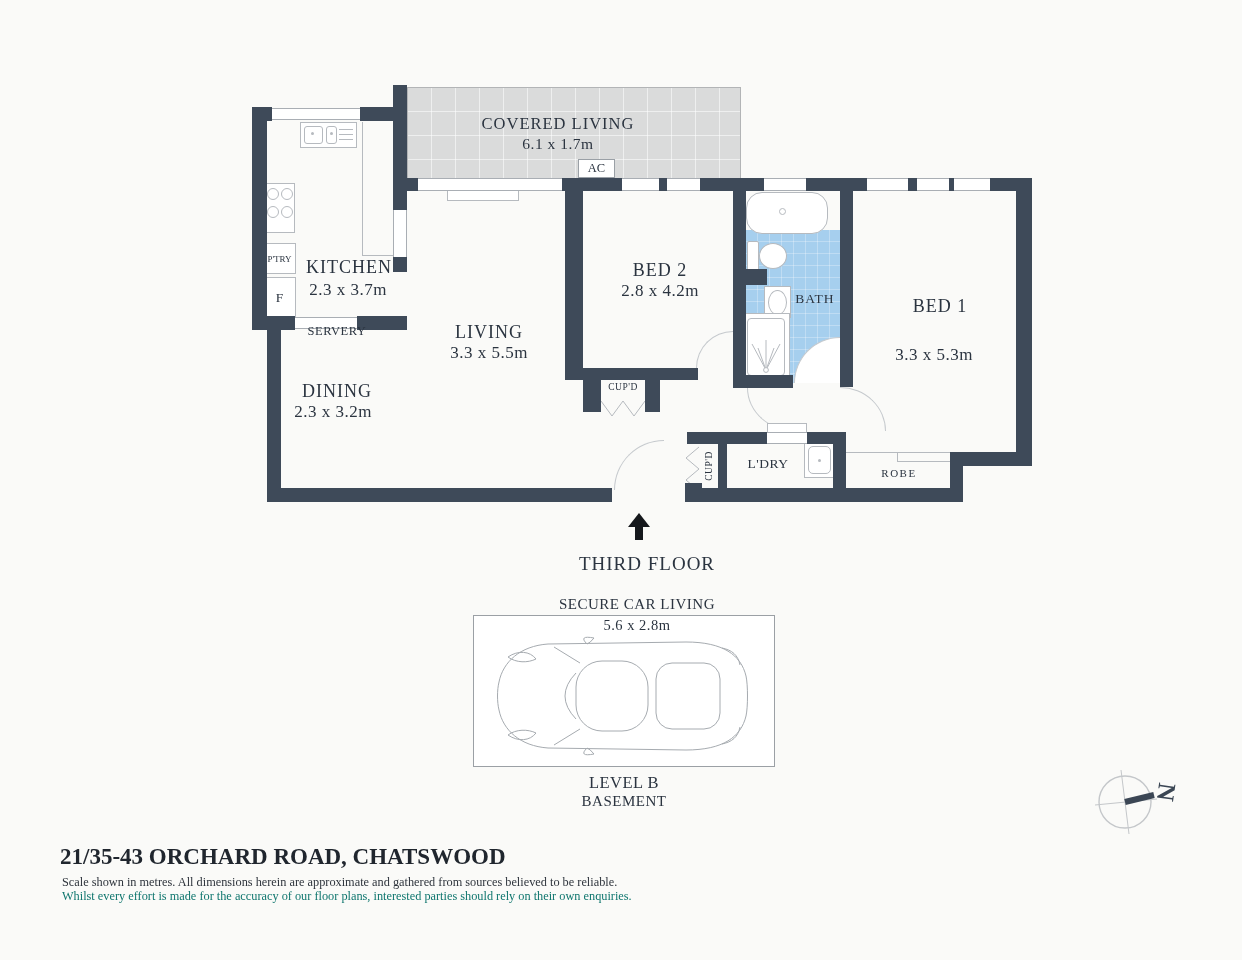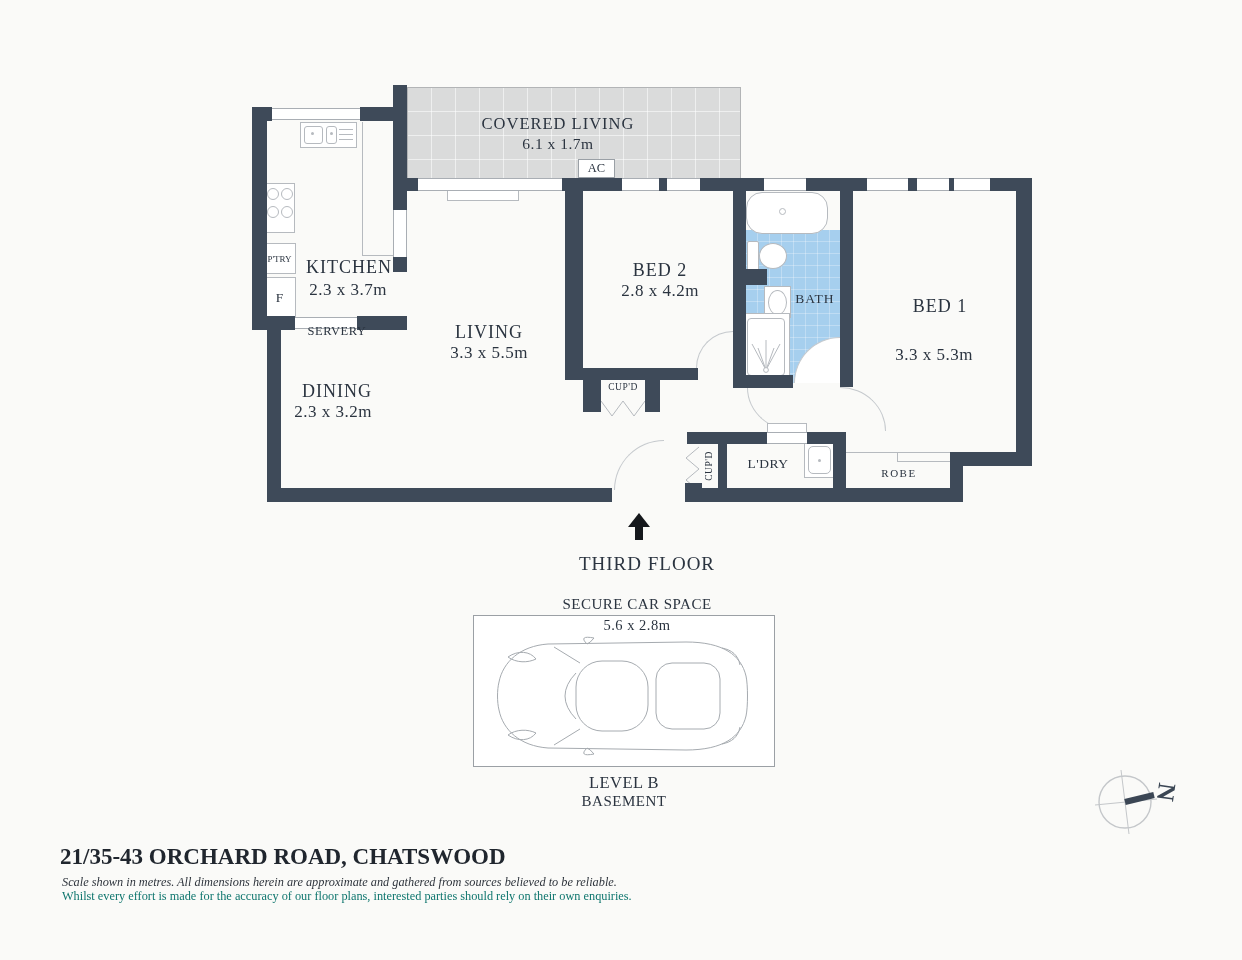--- a/index.html
+++ b/index.html
@@ -162,21 +162,21 @@
   <div class="lbl" style="left:854px;top:317px;width:160px;font-size:17px;letter-spacing:.5px;margin-top:28px;">3.3 x 5.3m</div>
   <div class="lbl" style="left:595px;top:382px;width:56px;font-size:9.5px;letter-spacing:.5px;">CUP'D</div>
   <div class="lbl" style="left:681px;top:461px;width:56px;font-size:9.5px;letter-spacing:.5px;transform:rotate(-90deg);">CUP'D</div>
   <div class="lbl" style="left:715px;top:456px;width:106px;font-size:13.5px;letter-spacing:.5px;">L'DRY</div>
   <div class="lbl" style="left:860px;top:467px;width:78px;font-size:11px;letter-spacing:1.5px;">ROBE</div>
 
   <div style="position:absolute;left:628px;top:513px;width:0;height:0;border-left:11px solid transparent;border-right:11px solid transparent;border-bottom:14px solid #15181c;"></div>
   <div style="position:absolute;left:635px;top:526px;width:8px;height:14px;background:#15181c;"></div>
   <div class="lbl" style="left:547px;top:553px;width:200px;font-size:19px;letter-spacing:1px;">THIRD FLOOR</div>
 
-  <div class="lbl" style="left:487px;top:596px;width:300px;font-size:15px;letter-spacing:.5px;">SECURE CAR SPACE</div>
+  <div class="lbl" style="left:487px;top:596px;width:300px;font-size:15px;letter-spacing:.5px;">SECURE CAR LIVING</div>
   <div style="position:absolute;left:473px;top:615px;width:302px;height:152px;border:1px solid #9ba0a5;background:#fff;box-sizing:border-box;"></div>
   <div class="lbl" style="left:487px;top:617px;width:300px;font-size:14.5px;letter-spacing:.5px;">5.6 x 2.8m</div>
   <svg style="left:490px;top:635px;" width="268" height="122" viewBox="0 0 268 122">
     <g stroke="#a6abb0" stroke-width="1" fill="none">
       <path d="M58,9 C30,11 13,27 9,47 C7,55 7,67 9,75 C13,95 30,111 58,113 L196,115 C233,115 251,102 256,81 C258,72 258,50 256,41 C251,20 233,7 196,7 Z"></path>
       <rect x="86" y="26" width="72" height="70" rx="26"></rect>
       <path d="M86,38 Q64,61 86,84"></path>
       <path d="M90,28 L64,12"></path>
         <path d="M90,94 L64,110"></path>
       <rect x="166" y="28" width="64" height="66" rx="16"></rect>
@@ -193,16 +193,16 @@
 
   <svg style="left:1090px;top:762px;" width="100" height="82" viewBox="0 0 100 82">
     <line x1="31" y1="8" x2="39" y2="72" stroke="#c4c7ca" stroke-width="1"></line>
     <line x1="5" y1="43" x2="67" y2="37" stroke="#c4c7ca" stroke-width="1"></line>
     <circle cx="35" cy="40" r="26" stroke="#c4c7ca" stroke-width="1.4" fill="none"></circle>
     <line x1="35" y1="40" x2="64" y2="33" stroke="#3b4654" stroke-width="6"></line>
   </svg>
   <div class="lbl" style="left:1152px;top:778px;width:28px;font-size:25px;font-weight:bold;color:#3b4654;transform:rotate(98deg);">N</div>
 
   <div class="lbl" style="left:60px;top:844px;text-align:left;font-size:23px;font-weight:bold;color:#20262e;">21/35-43 ORCHARD ROAD, CHATSWOOD</div>
-  <div class="lbl" style="left:62px;top:875px;text-align:left;font-size:12.3px;color:#2e343c;font-style:italic;">Scale shown in metres. All dimensions herein are approximate and gathered from sources believed to be  reliable.</div>
+  <div class="lbl" style="left:62px;top:875px;text-align:left;font-size:12.3px;color:#2e343c;">Scale shown in metres. All dimensions herein are approximate and gathered from sources believed to be  reliable.</div>
   <div class="lbl" style="left:62px;top:889px;text-align:left;font-size:12.3px;color:#0f766e;">Whilst every effort is made for the accuracy of our floor plans, interested parties should rely on their own enquiries.</div>
 
 </div>
 
 </body></html>

